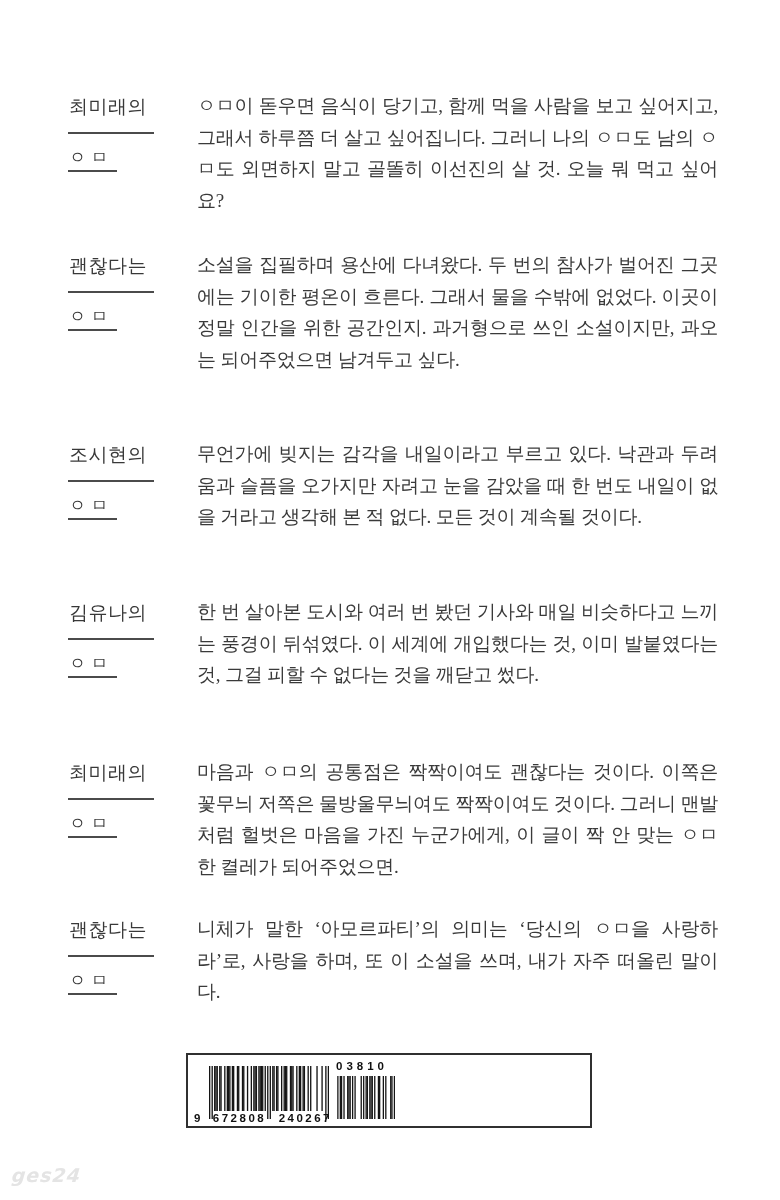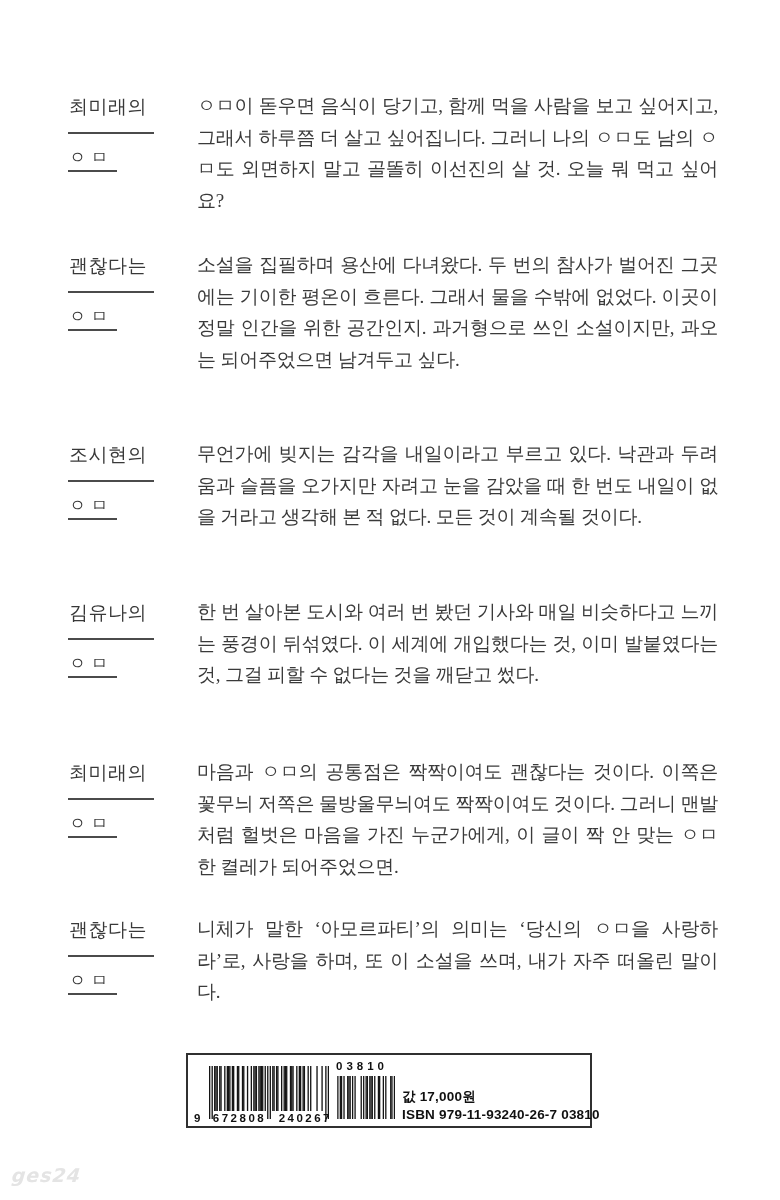--- a/index.html
+++ b/index.html
@@ -178,21 +178,17 @@
           <rect x="31" y="0" width="1.05" height="43"></rect>
           <rect x="34" y="0" width="1.05" height="43"></rect>
           <rect x="35" y="0" width="1.05" height="43"></rect>
           <rect x="38" y="0" width="1.05" height="43"></rect>
           <rect x="40" y="0" width="1.05" height="43"></rect>
           <rect x="44" y="0" width="1.05" height="43"></rect>
           <rect x="45" y="0" width="1.05" height="43"></rect>
           <rect x="47" y="0" width="1.05" height="43"></rect>
         </svg>
       </div>
-    <div class="price-info">
-      <div>값 17,000원</div>
-      <div>ISBN 979-11-93240-26-7 03810</div>
-    </div>
   </div>
 
   <div class="watermark">ges24</div>
 
 </div>
 
 </body></html>

